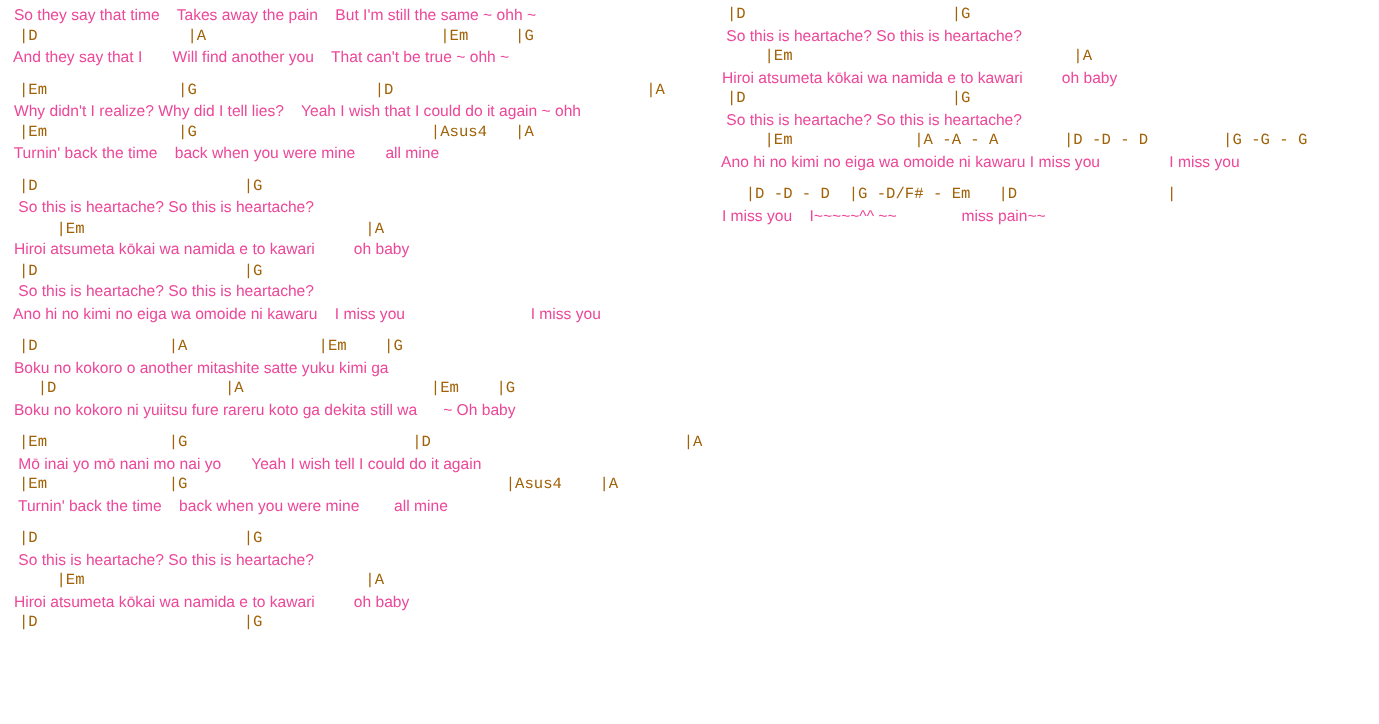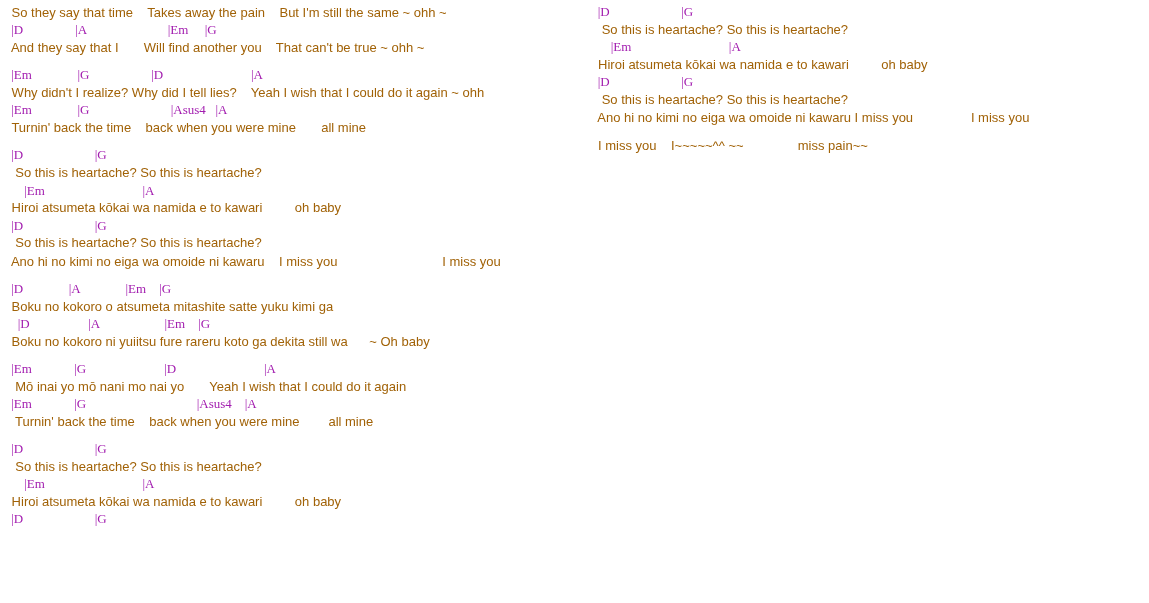--- a/index.html
+++ b/index.html
@@ -23,28 +23,28 @@
     }
     .column-left {
       width: 580px;
       padding-right: 10px;
     }
     .column-right {
       width: 560px;
       padding-left: 10px;
     }
     .chord-line {
-      color: #a21caf;
+      color: #a16207;
       font-size: 13px;
       line-height: 1.3;
       white-space: pre;
-      font-family: Liberation Serif, serif;
+      font-family: Liberation Mono, monospace;
     }
     .lyric-line {
-      color: #a16207;
+      color: #ec4899;
       font-size: 13px;
       line-height: 1.4;
       white-space: pre;
       font-family: Arial, sans-serif;
     }
     .blank-line {
       height: 10px;
     }
   </style>
 </head>
@@ -63,44 +63,46 @@
       <div class="blank-line"></div>
       <div class="chord-line"> |D                      |G</div>
       <div class="lyric-line">  So this is heartache? So this is heartache?</div>
       <div class="chord-line">     |Em                              |A</div>
       <div class="lyric-line"> Hiroi atsumeta kōkai wa namida e to kawari         oh baby</div>
       <div class="chord-line"> |D                      |G</div>
       <div class="lyric-line">  So this is heartache? So this is heartache?</div>
       <div class="lyric-line"> Ano hi no kimi no eiga wa omoide ni kawaru    I miss you                             I miss you</div>
       <div class="blank-line"></div>
       <div class="chord-line"> |D              |A              |Em    |G</div>
-      <div class="lyric-line"> Boku no kokoro o atsumeta mitashite satte yuku kimi ga</div>
+      <div class="lyric-line"> Boku no kokoro o another mitashite satte yuku kimi ga</div>
       <div class="chord-line">   |D                  |A                    |Em    |G</div>
       <div class="lyric-line"> Boku no kokoro ni yuiitsu fure rareru koto ga dekita still wa      ~ Oh baby</div>
       <div class="blank-line"></div>
       <div class="chord-line"> |Em             |G                        |D                           |A</div>
-      <div class="lyric-line">  Mō inai yo mō nani mo nai yo       Yeah I wish that I could do it again</div>
+      <div class="lyric-line">  Mō inai yo mō nani mo nai yo       Yeah I wish tell I could do it again</div>
       <div class="chord-line"> |Em             |G                                  |Asus4    |A</div>
       <div class="lyric-line">  Turnin' back the time    back when you were mine        all mine</div>
       <div class="blank-line"></div>
       <div class="chord-line"> |D                      |G</div>
       <div class="lyric-line">  So this is heartache? So this is heartache?</div>
       <div class="chord-line">     |Em                              |A</div>
       <div class="lyric-line"> Hiroi atsumeta kōkai wa namida e to kawari         oh baby</div>
       <div class="chord-line"> |D                      |G</div>
     </div>
   <div class="column-right" id="col-right">
       <div class="chord-line"> |D                      |G</div>
       <div class="lyric-line">  So this is heartache? So this is heartache?</div>
       <div class="chord-line">     |Em                              |A</div>
       <div class="lyric-line"> Hiroi atsumeta kōkai wa namida e to kawari         oh baby</div>
       <div class="chord-line"> |D                      |G</div>
       <div class="lyric-line">  So this is heartache? So this is heartache?</div>
+      <div class="chord-line">     |Em             |A -A - A       |D -D - D        |G -G - G</div>
       <div class="lyric-line"> Ano hi no kimi no eiga wa omoide ni kawaru I miss you                I miss you</div>
       <div class="blank-line"></div>
+      <div class="chord-line">   |D -D - D  |G -D/F# - Em   |D                |</div>
       <div class="lyric-line"> I miss you    I~~~~~^^ ~~               miss pain~~</div>
       <div class="blank-line"></div>
       <div class="blank-line"></div>
       <div class="blank-line"></div>
       <div class="blank-line"></div>
       <div class="blank-line"></div>
       <div class="blank-line"></div>
       <div class="blank-line"></div>
       <div class="blank-line"></div>
       <div class="blank-line"></div>

